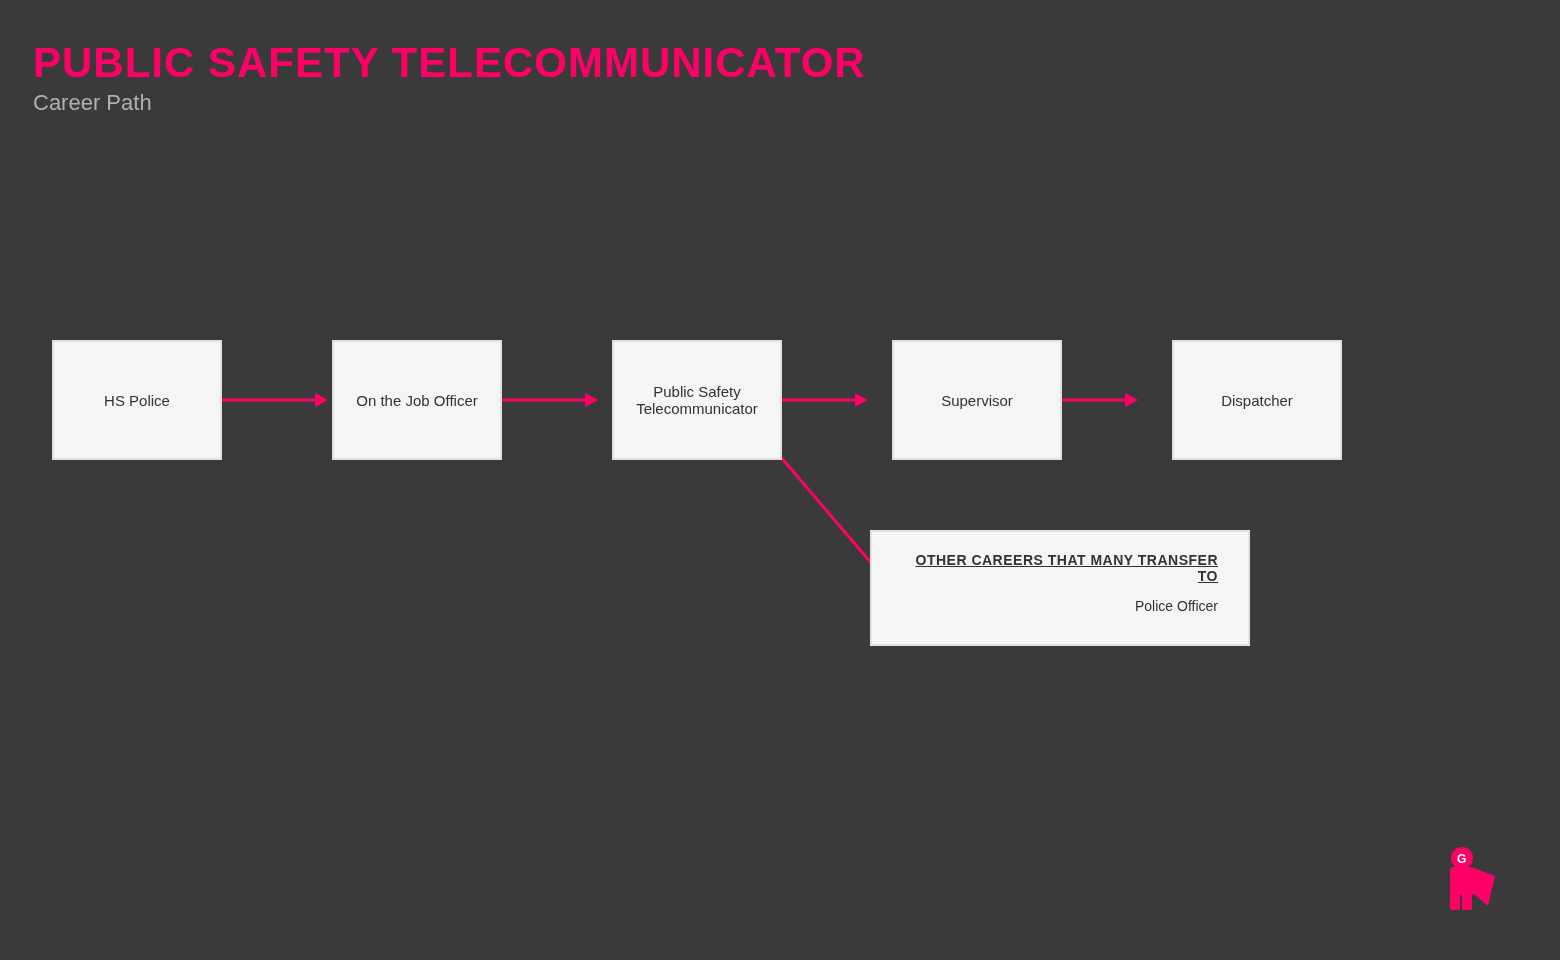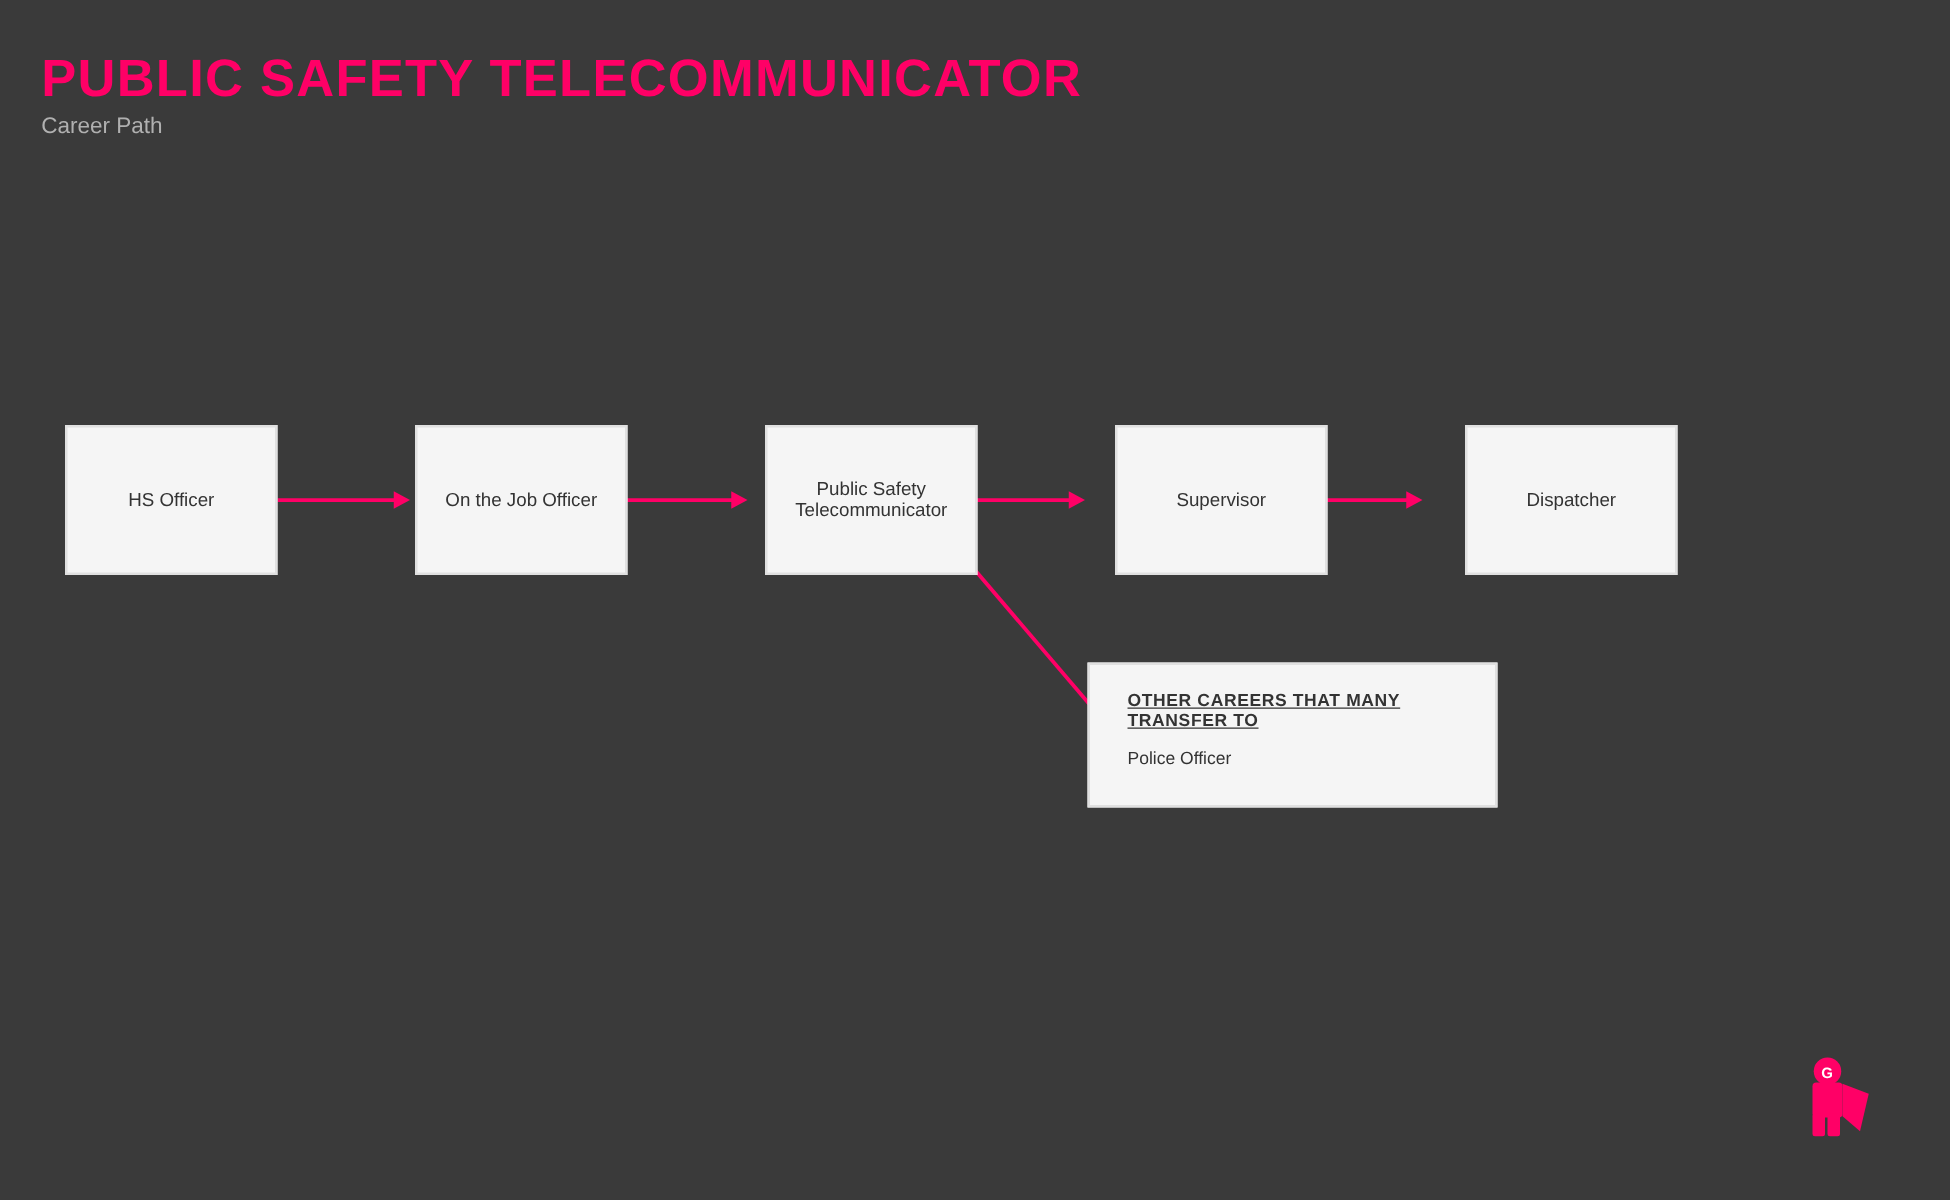--- a/index.html
+++ b/index.html
@@ -22,21 +22,21 @@
     .main-title {
       font-size: 42px;
       font-weight: 900;
       color: #ff0066;
       letter-spacing: 1px;
       text-transform: uppercase;
       line-height: 1.1;
     }
 
     .subtitle {
-      font-size: 18px;
+      font-size: 22px;
       color: #b0b0b0;
       margin-top: 4px;
       font-weight: 400;
     }
 
     .career-box {
       background: #f5f5f5;
       border: 2px solid #e0e0e0;
       width: 170px;
       height: 120px;
@@ -67,25 +67,25 @@
       left: 0;
       right: 0;
       display: flex;
       align-items: center;
     }
 
     .other-careers-box {
       position: absolute;
       top: 250px;
       left: 820px;
-      width: 328px;
+      width: 380px;
       background: #f5f5f5;
       border: 2px solid #e0e0e0;
       padding: 20px 30px 25px 30px;
-      text-align: left;
+      text-align: right;
     }
 
     .other-careers-title {
       font-size: 14px;
       font-weight: 700;
       text-decoration: underline;
       color: #333;
       margin-bottom: 10px;
       letter-spacing: 0.5px;
     }
@@ -136,21 +136,21 @@
     <line x1="982" y1="120" x2="1078" y2="120" stroke="#ff0066" stroke-width="3"></line>
     <polygon points="1075,113 1088,120 1075,127" fill="#ff0066"></polygon>
 
     <line x1="712" y1="155" x2="840" y2="305" stroke="#ff0066" stroke-width="3"></line>
     <polygon points="833,298 843,312 848,297" fill="#ff0066"></polygon>
   </svg>
 
   <div class="main-row">
 
     <div class="career-box" style="margin-left: 2px;">
-      <span>HS Officer</span>
+      <span>HS Police</span>
     </div>
 
     <div style="width: 110px; height: 3px; background: transparent; flex-shrink:0;"></div>
 
     <div class="career-box">
       <span>On the Job Officer</span>
     </div>
 
     <div style="width: 110px; height: 3px; background: transparent; flex-shrink:0;"></div>
 

